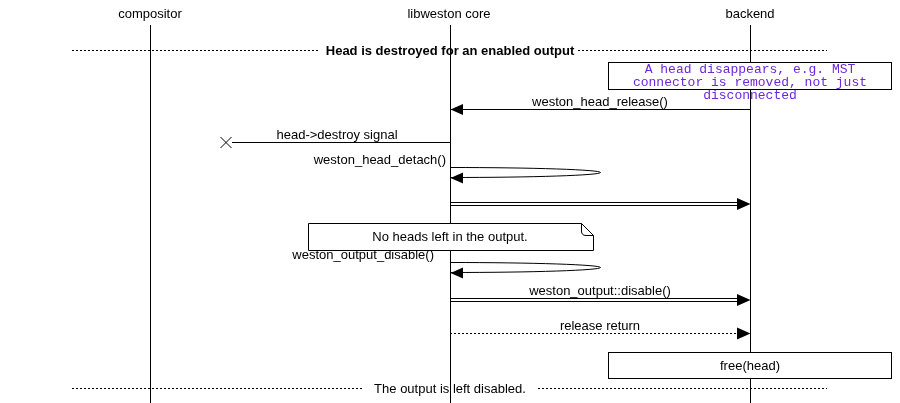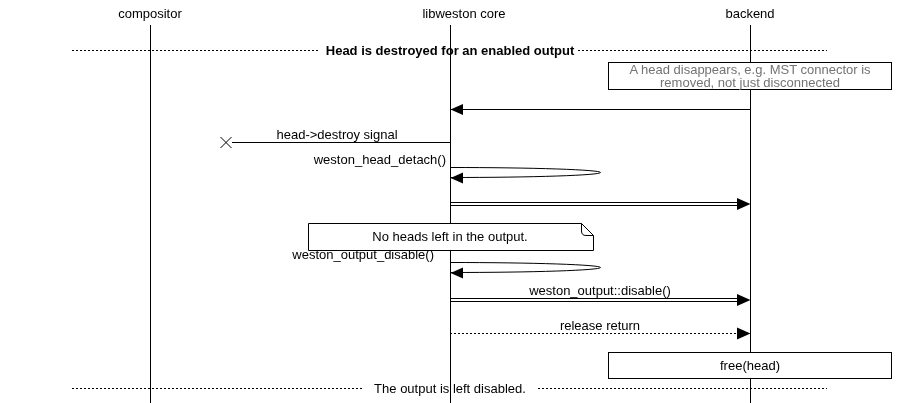--- a/index.html
+++ b/index.html
@@ -7,21 +7,21 @@
     position:relative;width:900px;height:403px;background:#ffffff;overflow:hidden;
     font-family:"Liberation Sans",sans-serif;color:#000;
   }
   #stage svg{position:absolute;left:0;top:0;}
   .lbl{
     position:absolute;font-size:13px;line-height:13px;white-space:nowrap;color:#000;
   }
   .center{transform:translateX(-50%);text-align:center;}
   .ralign{text-align:right;}
   .boxtext{
-    position:absolute;font-size:13px;line-height:13px;text-align:center;color:#737373;
+    position:absolute;font-size:13px;line-height:13px;text-align:center;color:#6d28d9;font-family:Liberation Mono, monospace;
   }
   .wrap{white-space:normal;}
 </style>
 </head>
 <body>
 
 <div id="stage">
 
   <svg width="900" height="403" viewBox="0 0 900 403">
 
@@ -85,28 +85,29 @@
 
     <rect x="608.5" y="352.5" width="283" height="26" fill="#fff" stroke="#000" shape-rendering="crispEdges"></rect>
 
     <g stroke="#000" stroke-width="1" stroke-dasharray="2,2" shape-rendering="crispEdges">
       <line x1="72" y1="388.5" x2="362" y2="388.5"></line>
       <line x1="538" y1="388.5" x2="827" y2="388.5"></line>
     </g>
   </svg>
 
   <div class="lbl center" style="left:150px;top:7px;">compositor</div>
-  <div class="lbl center" style="left:464px;top:7px;text-align:center;">libweston core</div>
+  <div class="lbl center" style="left:449px;top:7px;text-align:center;">libweston core</div>
   <div class="lbl center" style="left:750px;top:7px;">backend</div>
 
   <div class="lbl center" style="left:450px;top:44px;font-weight:bold;">Head is destroyed for an enabled output</div>
   <div class="lbl center" style="left:450px;top:382px;">The output is left disabled.</div>
 
   <div class="boxtext wrap" style="left:609px;top:63px;width:282px;">A head disappears, e.g. MST connector is removed, not just disconnected</div>
   <div class="lbl center" style="left:450px;top:230px;">No heads left in the output.</div>
   <div class="lbl center" style="left:750px;top:359px;">free(head)</div>
 
+  <div class="lbl center" style="left:600px;top:95px;">weston_head_release()</div>
   <div class="lbl center" style="left:300px;top:128px;margin-left:37px;">head-&gt;destroy signal</div>
   <div class="lbl ralign" style="right:454px;top:153px;">weston_head_detach()</div>
   <div class="lbl ralign" style="right:466px;top:248px;margin-left:25px;">weston_output_disable()</div>
   <div class="lbl center" style="left:600px;top:284px;">weston_output::disable()</div>
   <div class="lbl center" style="left:600px;top:319px;">release return</div>
 </div>
 
 </body></html>

